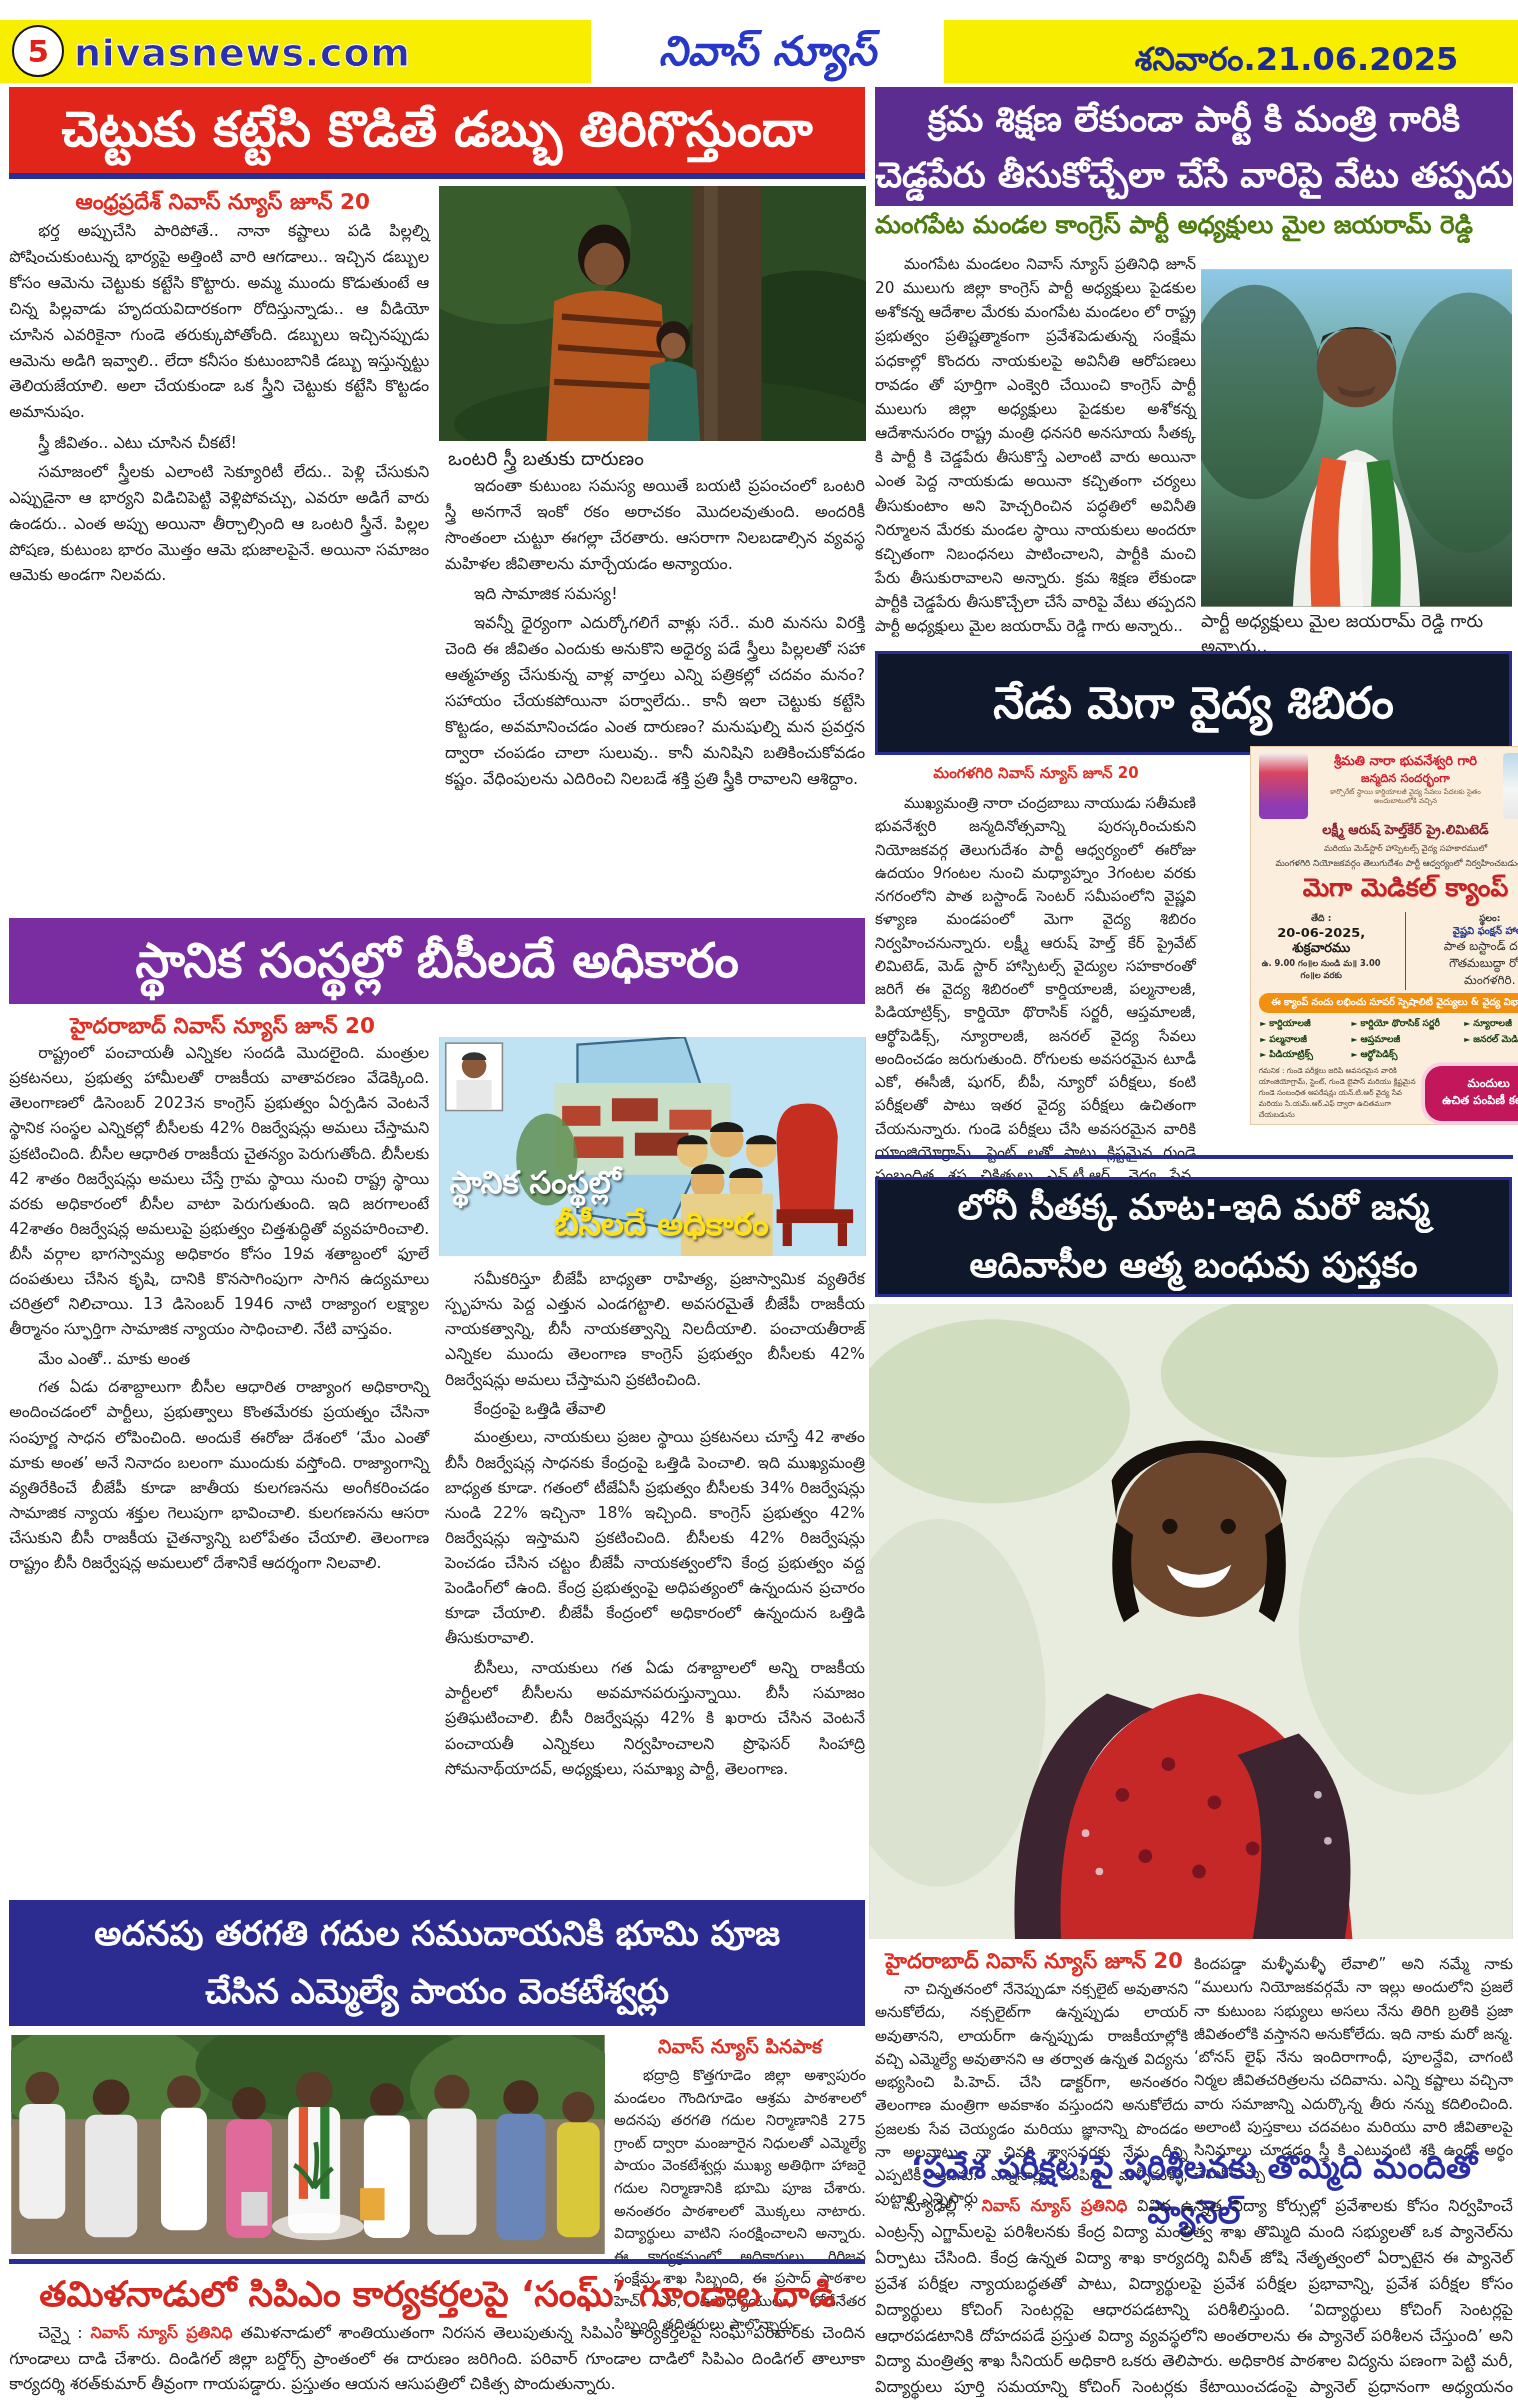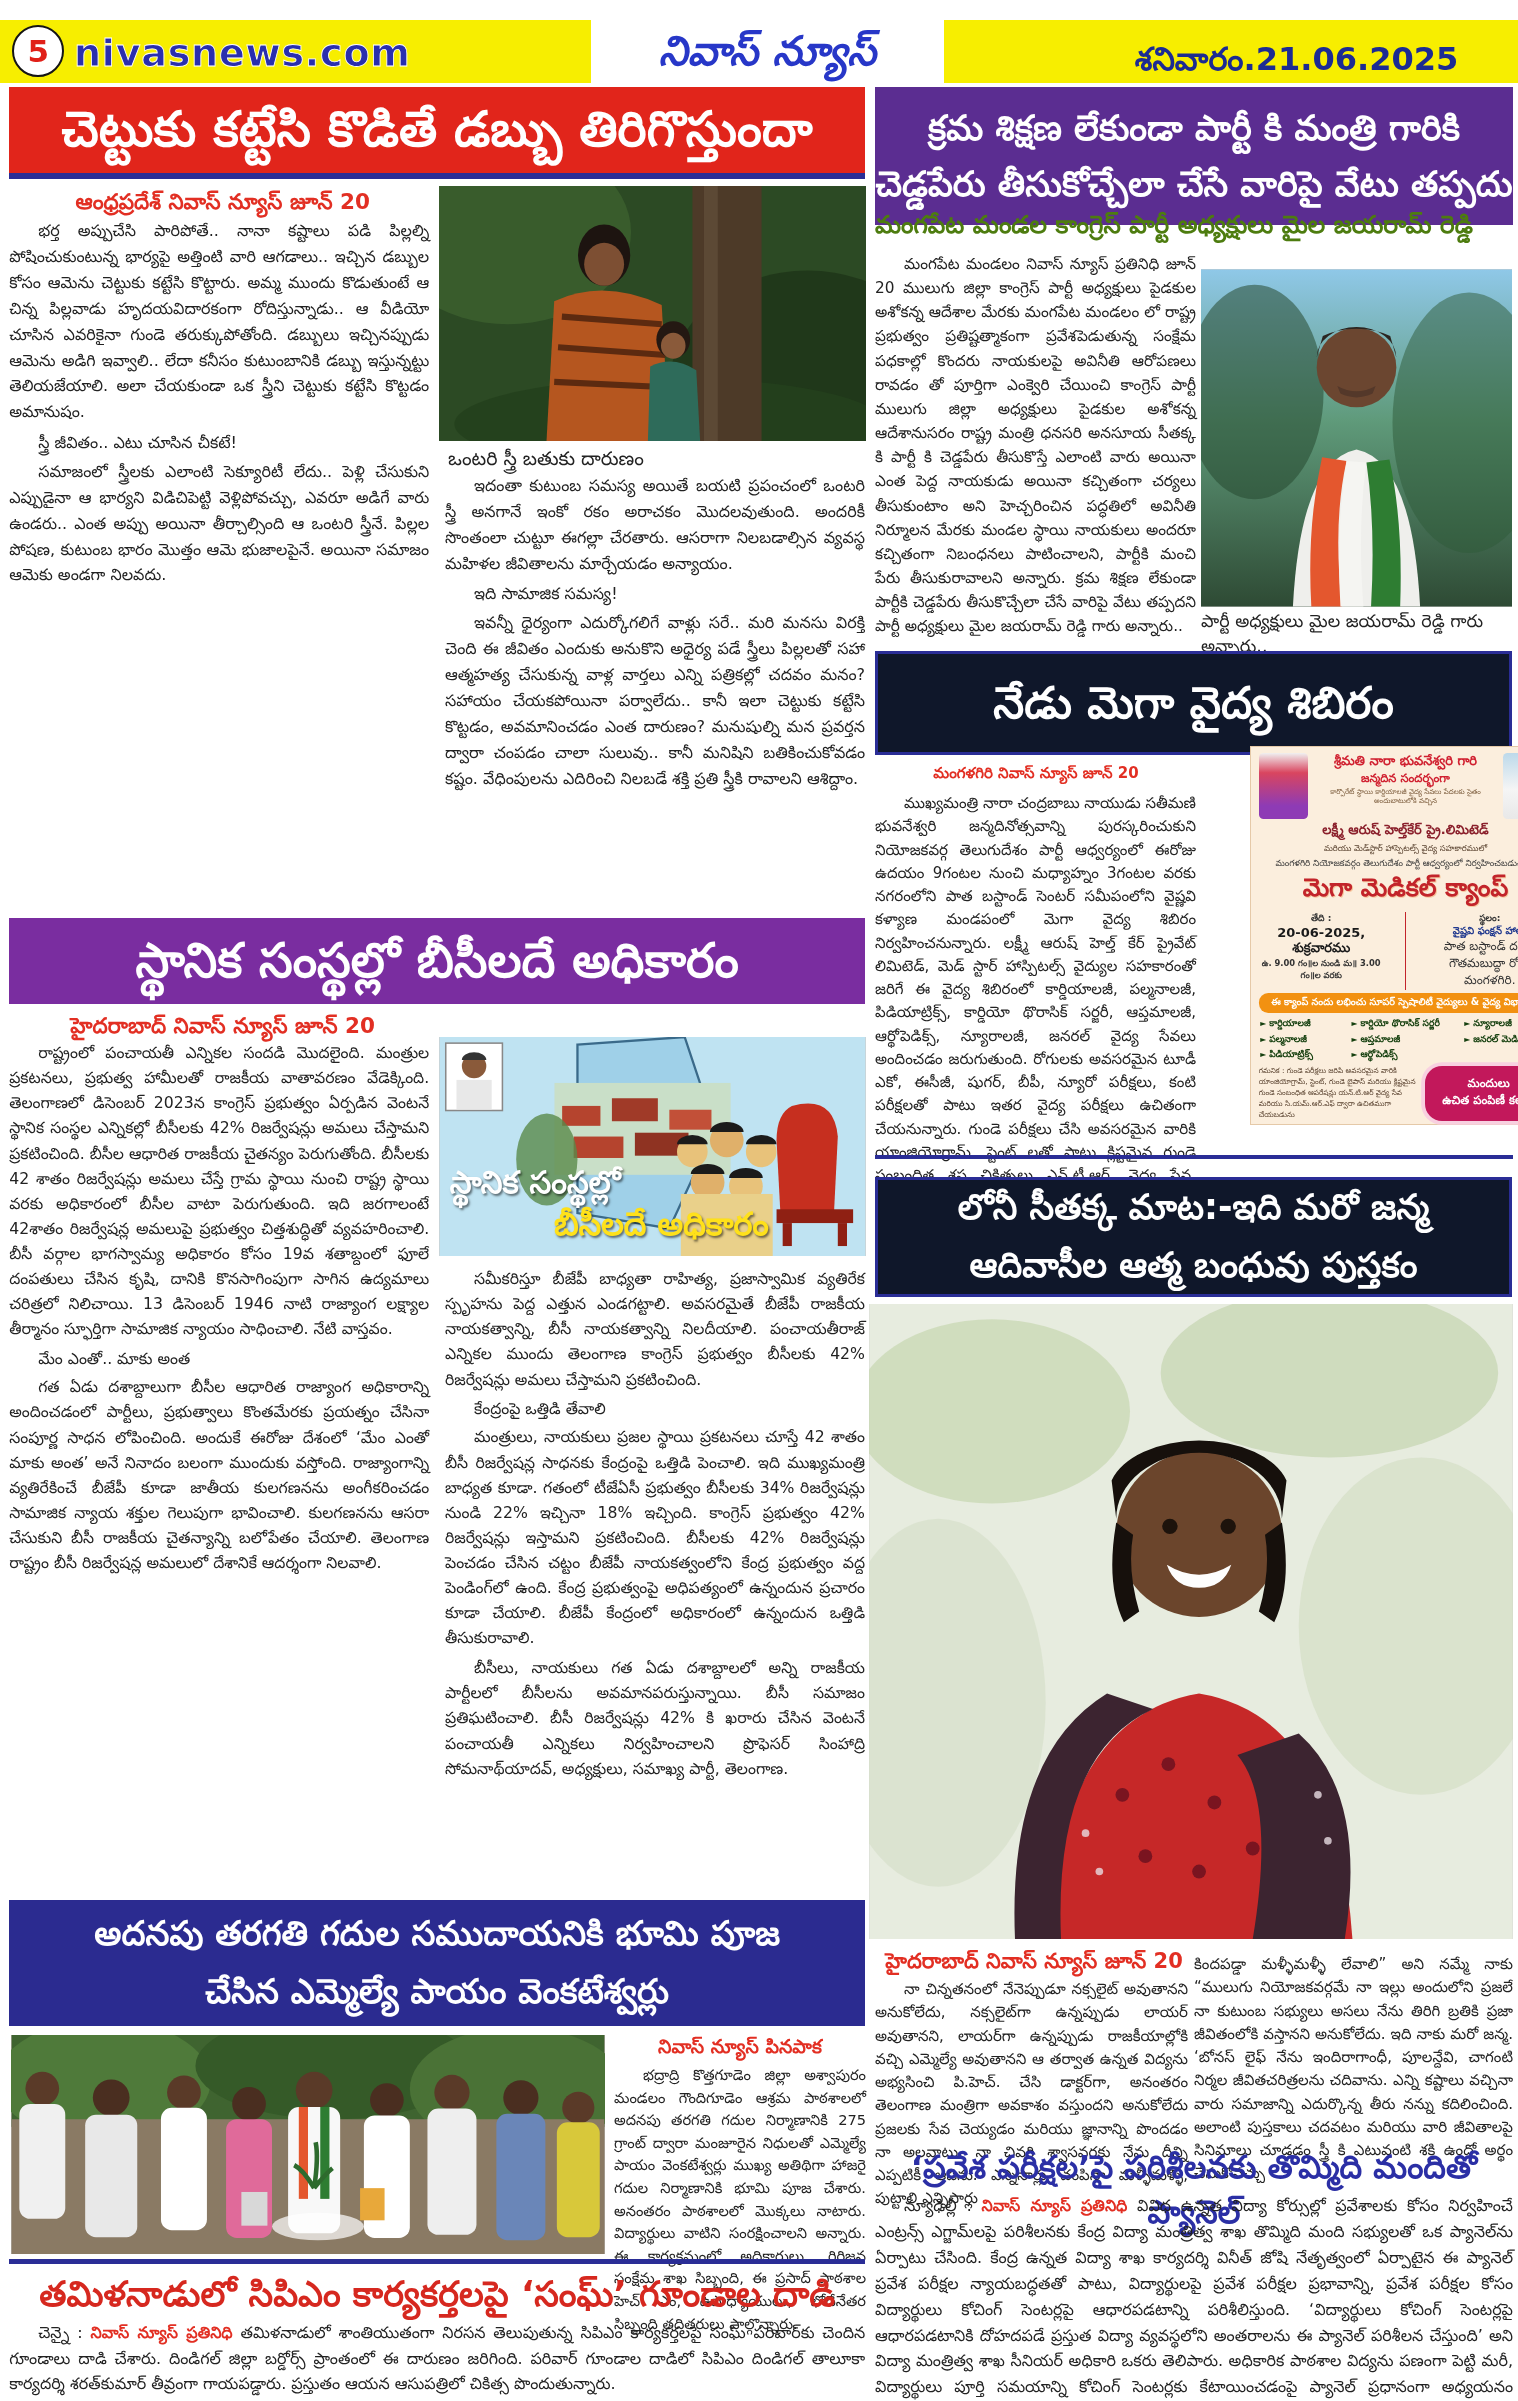--- a/index.html
+++ b/index.html
@@ -247,21 +247,21 @@
 <div class="abs bt" style="left:614px;top:2064px;width:252px;height:190px;font-size:14.6px;line-height:1.55;">
   <p>భద్రాద్రి కొత్తగూడెం జిల్లా అశ్వాపురం మండలం గౌందిగూడెం ఆశ్రమ పాఠశాలలో అదనపు తరగతి గదుల నిర్మాణానికి 275 గ్రాంట్ ద్వారా మంజూరైన నిధులతో ఎమ్మెల్యే పాయం వెంకటేశ్వర్లు ముఖ్య అతిథిగా హాజరై గదుల నిర్మాణానికి భూమి పూజ చేశారు. అనంతరం పాఠశాలలో మొక్కలు నాటారు. విద్యార్థులు వాటిని సంరక్షించాలని అన్నారు. ఈ కార్యక్రమంలో అధికారులు, గిరిజన సంక్షేమ శాఖ సిబ్బంది, ఈ ప్రసాద్ పాఠశాల హెచ్ ఎం, ఉపాధ్యాయులు, భోదేనేతర సిబ్బంది తదితరులు పాల్గొన్నారు.</p>
 </div>
 <div class="abs rule" style="left:9.2px;top:2259px;width:856px;height:4.6px;"></div>
 
 <div class="abs headline-red-text" style="left:9.2px;top:2274px;width:856px;font-size:35px;">తమిళనాడులో సిపిఎం కార్యకర్తలపై ‘సంఘ్’ గూండాల దాడి</div>
 <div class="abs bt" style="left:9.2px;top:2320px;width:856px;height:77px;font-size:16px;line-height:1.6;">
   <p style="text-indent:29px;margin:0;"><span>చెన్నై :</span> <span class="red-inline">నివాస్ న్యూస్ ప్రతినిధి</span> <span>తమిళనాడులో శాంతియుతంగా నిరసన తెలుపుతున్న సిపిఎం కార్యకర్తలపై సంఘ్ పరివార్‌కు చెందిన గూండాలు దాడి చేశారు. దిండిగల్ జిల్లా బర్డోర్స్ ప్రాంతంలో ఈ దారుణం జరిగింది. పరివార్ గూండాల దాడిలో సిపిఎం దిండిగల్ తాలూకా కార్యదర్శి శరత్‌కుమార్ తీవ్రంగా గాయపడ్డారు. ప్రస్తుతం ఆయన ఆసుపత్రిలో చికిత్స పొందుతున్నారు.</span></p>
 </div>
 
-<div class="abs banner banner-purple1" style="left:875px;top:87px;width:638px;height:138px;font-size:35px;line-height:1.6;">
+<div class="abs banner banner-purple1" style="left:875px;top:87px;width:638px;height:119px;font-size:35px;line-height:1.6;">
   <span>క్రమ శిక్షణ లేకుండా పార్టీ కి మంత్రి గారికి</span>
   <span>చెడ్డపేరు తీసుకోచ్చేలా చేసే వారిపై వేటు తప్పదు</span>
 </div>
 <div class="abs blue-subhead" style="left:875px;top:210px;width:638px;font-size:24.6px;">మంగపేట మండల కాంగ్రెస్ పార్టీ అధ్యక్షులు మైల జయరామ్ రెడ్డి</div>
 <div class="abs bt" style="left:875px;top:252px;width:321px;height:373px;font-size:15.3px;line-height:1.58;">
   <p>మంగపేట మండలం నివాస్ న్యూస్ ప్రతినిధి జూన్ 20  ములుగు జిల్లా కాంగ్రెస్ పార్టీ అధ్యక్షులు పైడకుల అశోకన్న ఆదేశాల మేరకు మంగపేట మండలం లో రాష్ట్ర ప్రభుత్వం ప్రతిష్టత్మాకంగా ప్రవేశపెడుతున్న సంక్షేమ పధకాల్లో కొందరు నాయకులపై అవినీతి ఆరోపణలు రావడం తో పూర్తిగా ఎంక్వెరి చేయించి కాంగ్రెస్ పార్టీ ములుగు జిల్లా అధ్యక్షులు పైడకుల అశోకన్న ఆదేశానుసరం రాష్ట్ర మంత్రి ధనసరి అనసూయ సీతక్క కి పార్టీ కి చెడ్డపేరు తీసుకొస్తే ఎలాంటి వారు అయినా ఎంత పెద్ద నాయకుడు అయినా కచ్చితంగా చర్యలు తీసుకుంటాం అని హెచ్చరించిన పద్ధతిలో అవినీతి నిర్మూలన మేరకు మండల స్థాయి నాయకులు అందరూ కచ్చితంగా నిబంధనలు పాటించాలని, పార్టీకి మంచి పేరు తీసుకురావాలని అన్నారు. క్రమ శిక్షణ లేకుండా పార్టీకి చెడ్డపేరు తీసుకొచ్చేలా చేసే వారిపై వేటు తప్పదని పార్టీ అధ్యక్షులు మైల జయరామ్ రెడ్డి గారు అన్నారు..</p>
 </div>
 <div class="abs photo" style="left:1201px;top:269px;width:311px;height:338px;">
   <svg width="311" height="338" viewBox="0 0 406 440">
     <defs>

